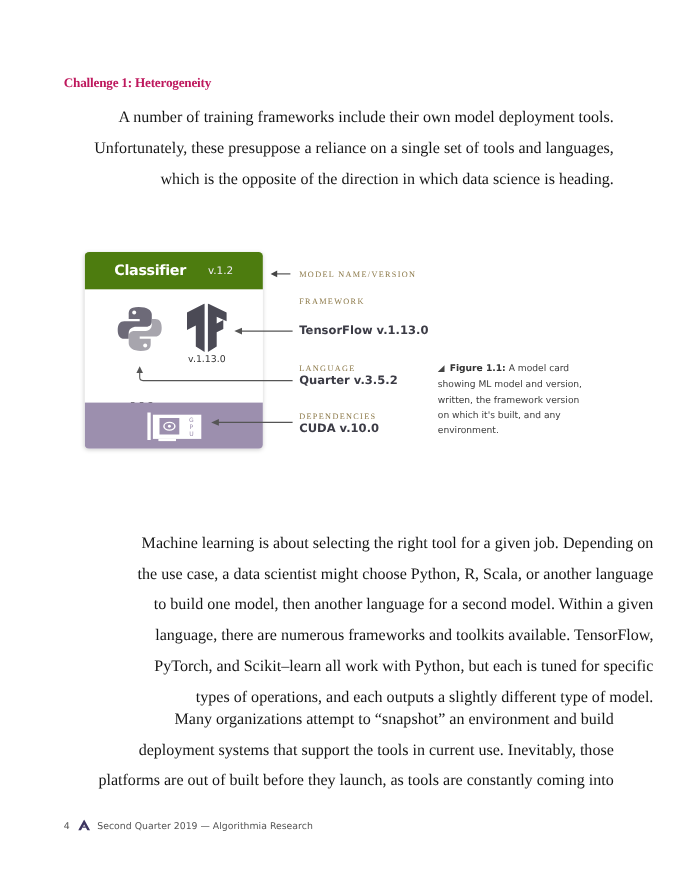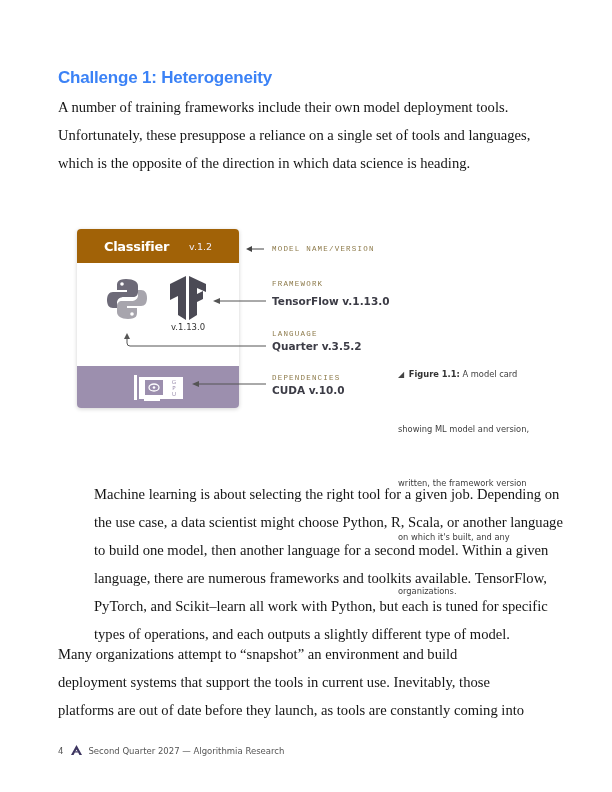--- a/index.html
+++ b/index.html
@@ -2,66 +2,66 @@
 <html><head>
 <meta charset="utf-8">
 <style>
   html, body { margin: 0; padding: 0; }
   body {
     width: 612px; height: 792px; background: #ffffff; position: relative; overflow: hidden;
     color: #111111;
   }
   .heading {
     position: absolute; left: 58px; top: 68px;
-    font-family: Liberation Sans, sans-serif; font-weight: bold; font-size: 17px; color: #3b82f6;
+    font-family: Liberation Serif, serif; font-weight: bold; font-size: 12px; color: #be185d;
     letter-spacing: -0.2px;
   }
   .para {
     position: absolute; left: 58px; width: 500px;
     font-family: "Liberation Serif", serif; font-size: 14.6px; line-height: 28px; color: #151515;
   }
-  .para .line { display: block; white-space: nowrap; }
+  .para .line { display: block; white-space: nowrap; text-align: right; }
   #p1 { top: 93px; }
   #p2 { top: 480px; margin-left: 36px; }
   #p3 { top: 640px; }
 
   
   .card {
     position: absolute; left: 77px; top: 229px; width: 162px; height: 179px;
     background: #ffffff; border-radius: 4px; overflow: hidden;
     box-shadow: 0 1px 4px rgba(0,0,0,0.18);
   }
   .card-header {
-    height: 34px; background: #a16207; display: flex; align-items: center; justify-content: center;
+    height: 34px; background: #4d7c0f; display: flex; align-items: center; justify-content: center;
     color: #fff; font-family: "DejaVu Sans", sans-serif;
   }
   .card-title { font-weight: bold; font-size: 13px; letter-spacing: -0.3px; }
   .card-version { font-size: 9.5px; margin-left: 20px; color: #f0ecf5; }
   .card-body { height: 103px; position: relative; }
   .card-footer {
     position: absolute; left: 0; bottom: 0; width: 100%; height: 42px; background: #9c8fae;
   }
   .icon-ver {
     position: absolute; font-family: "DejaVu Sans", sans-serif; font-size: 8.5px; color: #333;
   }
   .lbl {
-    position: absolute; left: 272px; font-family: Liberation Mono, monospace;
+    position: absolute; left: 272px; font-family: Liberation Serif, serif;
     font-size: 7.5px; letter-spacing: 1.2px; color: #8d7a4a;
   }
   .val {
     position: absolute; left: 272px; font-family: "DejaVu Sans", sans-serif;
     font-size: 10.5px; font-weight: bold; color: #3c3c46;
   }
   .caption {
     position: absolute; left: 398px; top: 327px; width: 160px;
     font-family: "DejaVu Sans", sans-serif; font-size: 8.3px; line-height: 14px; color: #3d3d3d;
   }
   .caption .cap-label { font-weight: bold; color: #333; }
   .caption .cap-icon { font-size: 8px; color: #444; margin-right: 2px; }
-  .caption .line { display: block; white-space: nowrap; margin-top: 40px; }
+  .caption .line { display: block; white-space: nowrap; }
 
   .footer {
     position: absolute; left: 58px; top: 745px; display: flex; align-items: center;
     font-family: "DejaVu Sans", sans-serif; font-size: 8.5px; color: #555;
   }
   .footer .pg { margin-right: 8px; }
   .footer .logo { margin-right: 6px; }
   svg.overlay { position: absolute; left: 0; top: 0; }
 </style>
 </head>
@@ -125,58 +125,58 @@
 
   <path d="M127 338 L127 343 Q127 346 130 346 L266 346" fill="none" stroke="#555" stroke-width="1"></path>
   <path d="M127 333 L124 339 L130 339 Z" fill="#555"></path>
 
   <line x1="197" y1="384" x2="266" y2="384" stroke="#555" stroke-width="1"></line>
   <path d="M192 384 L199 381 L199 387 Z" fill="#555"></path>
 </svg>
 
 <div class="lbl" style="top:245px;">MODEL NAME/VERSION</div>
 
-<div class="lbl" style="top:280px;">FRAMEWORK</div>
+<div class="lbl" style="top:269px;">FRAMEWORK</div>
 <div class="val" style="top:295px;">TensorFlow v.1.13.0</div>
 
 <div class="lbl" style="top:330px;">LANGUAGE</div>
 <div class="val" style="top:340px;">Quarter v.3.5.2</div>
 
 <div class="lbl" style="top:374px;text-align:center;">DEPENDENCIES</div>
 <div class="val" style="top:384px;">CUDA v.10.0</div>
 
 <div class="caption">
   <span class="line">
     <span class="cap-icon">◢</span>
     <span class="cap-label">Figure 1.1:</span>
     <span>A model card</span>
   </span>
   <span class="line">showing ML model and version,</span>
   <span class="line">written, the framework version</span>
   <span class="line">on which it's built, and any</span>
-  <span class="line">organizations.</span>
+  <span class="line">environment.</span>
 </div>
 
 <div class="para" id="p2">
   <span class="line">Machine learning is about selecting the right tool for a given job. Depending on</span>
   <span class="line">the use case, a data scientist might choose Python, R, Scala, or another language</span>
   <span class="line">to build one model, then another language for a second model. Within a given</span>
   <span class="line">language, there are numerous frameworks and toolkits available. TensorFlow,</span>
   <span class="line">PyTorch, and Scikit–learn all work with Python, but each is tuned for specific</span>
   <span class="line">types of operations, and each outputs a slightly different type of model.</span>
 </div>
 
 <div class="para" id="p3">
   <span class="line">Many organizations attempt to “snapshot” an environment and build</span>
   <span class="line">deployment systems that support the tools in current use. Inevitably, those</span>
-  <span class="line">platforms are out of date before they launch, as tools are constantly coming into</span>
+  <span class="line">platforms are out of built before they launch, as tools are constantly coming into</span>
 </div>
 
 <div class="footer">
   <span class="pg">4</span>
   <span class="logo">
     <svg width="11" height="10" viewBox="0 0 11 10">
       <path d="M5.5 0 L11 10 L8.5 10 L5.5 4.5 L2.5 10 L0 10 Z" fill="#3d3560"></path>
       <path d="M3.8 7.5 L7.2 7.5 L6.6 6.3 L4.4 6.3 Z" fill="#3d3560"></path>
     </svg>
   </span>
-  <span>Second Quarter 2027 — Algorithmia Research</span>
+  <span>Second Quarter 2019 — Algorithmia Research</span>
 </div>
 
 </body></html>

